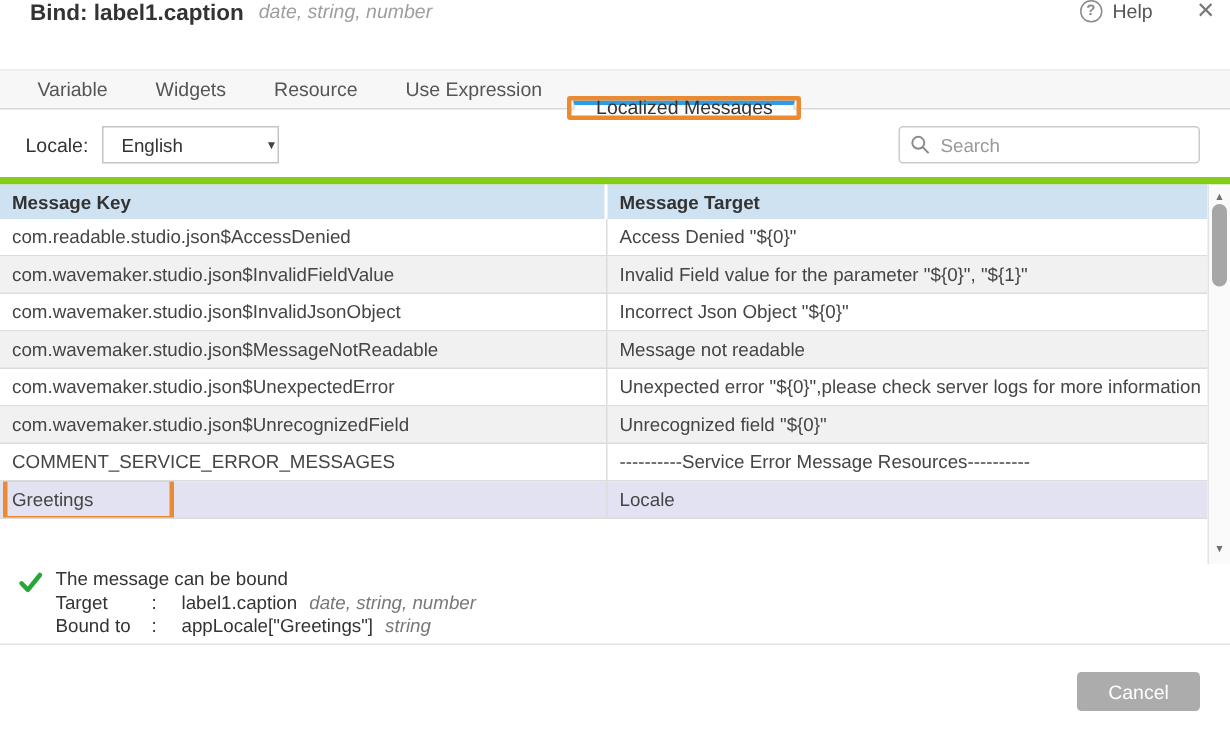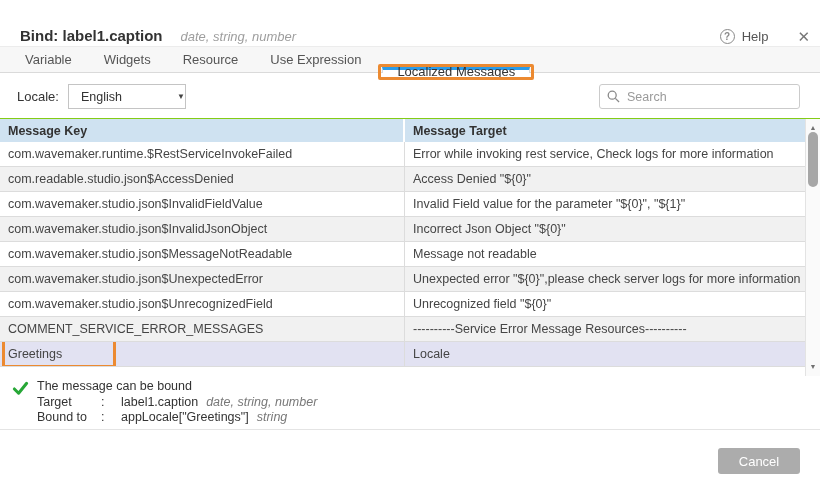--- a/index.html
+++ b/index.html
@@ -12,23 +12,22 @@
     position: relative;
     width: 820px;
     height: 486px;
     background: #fff;
     overflow: hidden;
   }
 
   
   .dlg-header {
     position: absolute; top: 0; left: 0; right: 0; height: 44px;
-    display: flex; align-items: flex-end;
+    display: flex; align-items: flex-start;
     padding: 0 10px 0 20px;
-    gap: 8px;
   }
   .dlg-title { font-size: 15px; font-weight: bold; color: #333; }
   .dlg-subtitle { font-size: 13px; font-style: italic; color: #9e9e9e; margin-left: 10px; }
   .hdr-right { margin-left: auto; display: flex; align-items: center; gap: 7px; }
   .help-circle {
     width: 15px; height: 15px; border: 1.4px solid #8a8a8a; border-radius: 50%;
     display: inline-flex; align-items: center; justify-content: center;
     font-size: 10px; color: #8a8a8a; font-weight: bold; cursor: pointer;
   }
   .help-label { font-size: 13px; color: #555; cursor: pointer; }
@@ -90,21 +89,21 @@
     width: 100%; height: 100%;
     border: 1px solid #cbcbcb; border-radius: 3px;
     padding: 0 8px 0 27px; font-size: 12.5px; color: #333;
     font-family: "Liberation Sans", sans-serif; outline: none;
   }
   .search-input::placeholder { color: #9a9a9a; }
 
   
   .tbl {
     position: absolute; top: 118px; left: 0; right: 0; height: 258px;
-    border-top: 1px solid #84cc16;
+    border-top: 5px solid #84cc16;
     font-size: 12.5px;
   }
   .tbl-scrollzone { position: absolute; top: 0; left: 0; right: 15px; bottom: 0; }
   .tbl-headrow {
     display: flex; height: 23px;
     background: var(--table-header-bg, #cfe2f1);
     font-weight: bold; color: #333;
     align-items: center;
   }
   .tbl-headrow .col-key { border-right: 2px solid #fff; }
@@ -222,24 +221,20 @@
       </svg>
       <input class="search-input" type="text" placeholder="Search" style="">
     </div>
   </div>
 
   <div class="tbl">
     <div class="tbl-scrollzone">
       <div class="tbl-headrow">
         <div class="col-key">Message Key</div>
         <div class="col-val">Message Target</div>
-      </div>
-      <div class="tbl-row">
-        <div class="col-key">com.wavemaker.runtime.$RestServiceInvokeFailed</div>
-        <div class="col-val">Error while invoking rest service, Check logs for more information</div>
       </div>
       <div class="tbl-row">
         <div class="col-key">com.readable.studio.json$AccessDenied</div>
         <div class="col-val">Access Denied "${0}"</div>
       </div>
       <div class="tbl-row">
         <div class="col-key">com.wavemaker.studio.json$InvalidFieldValue</div>
         <div class="col-val">Invalid Field value for the parameter "${0}", "${1}"</div>
       </div>
       <div class="tbl-row">

